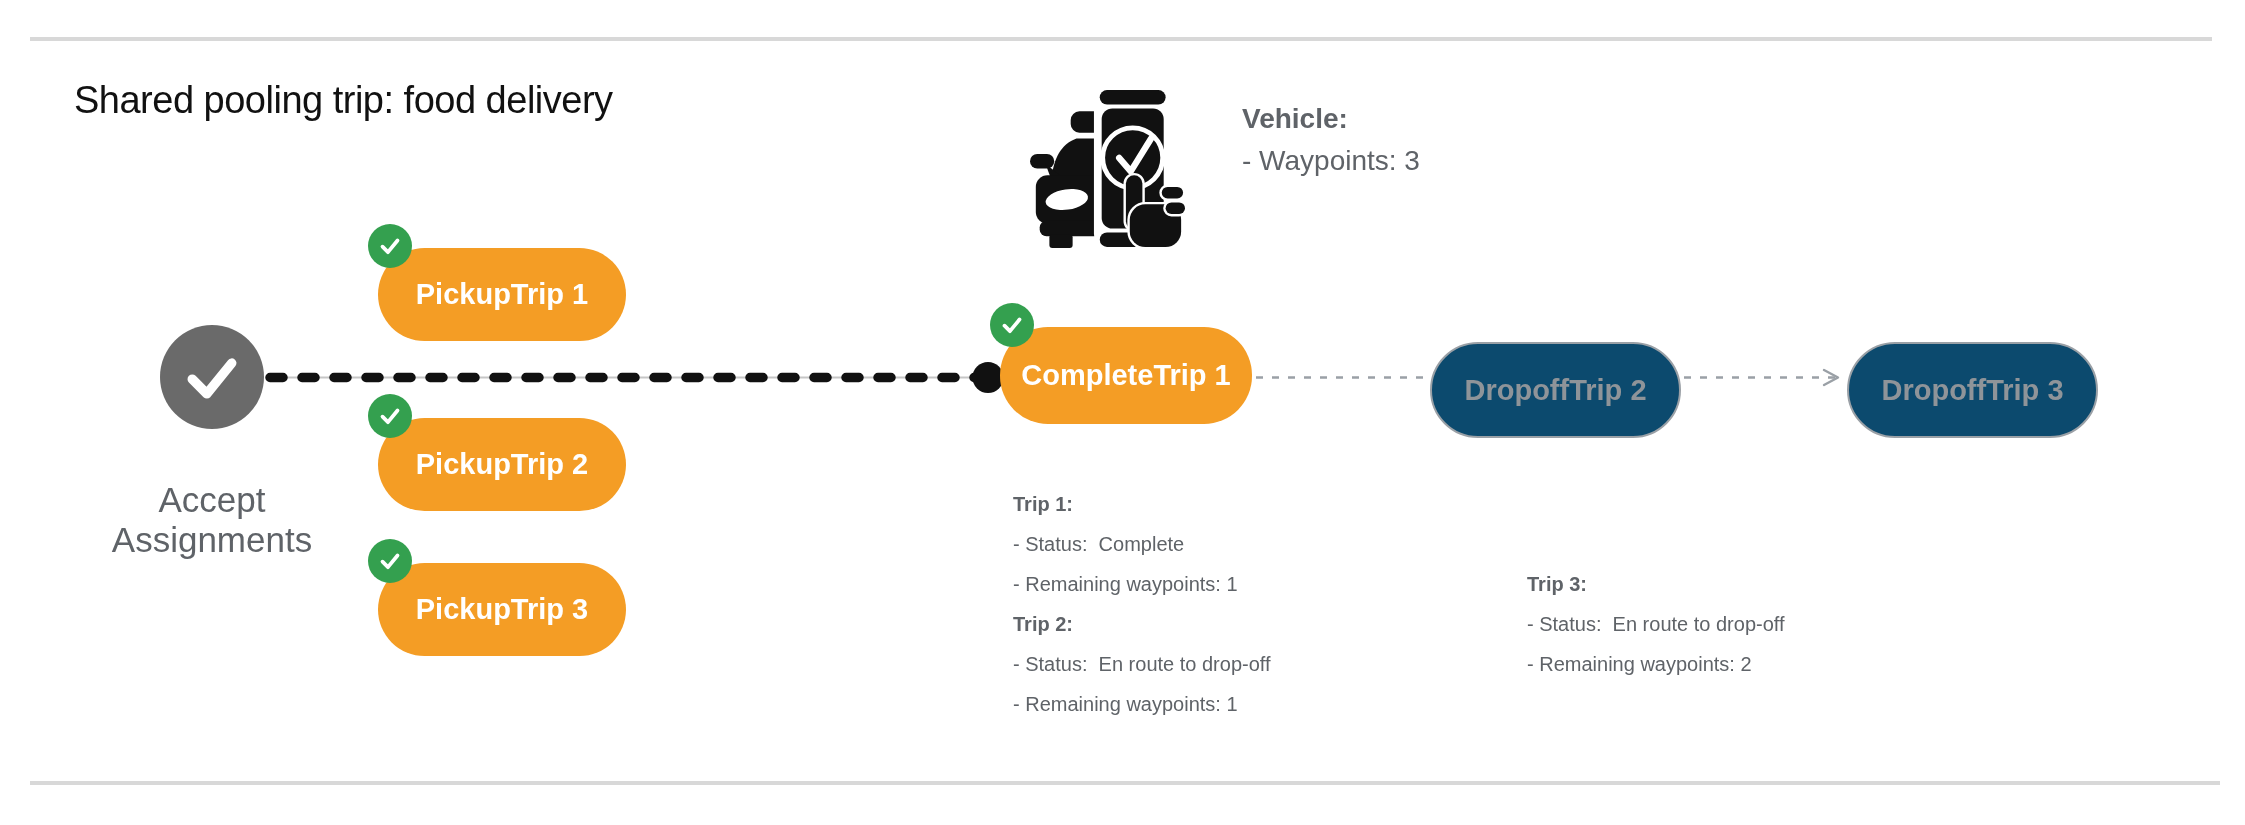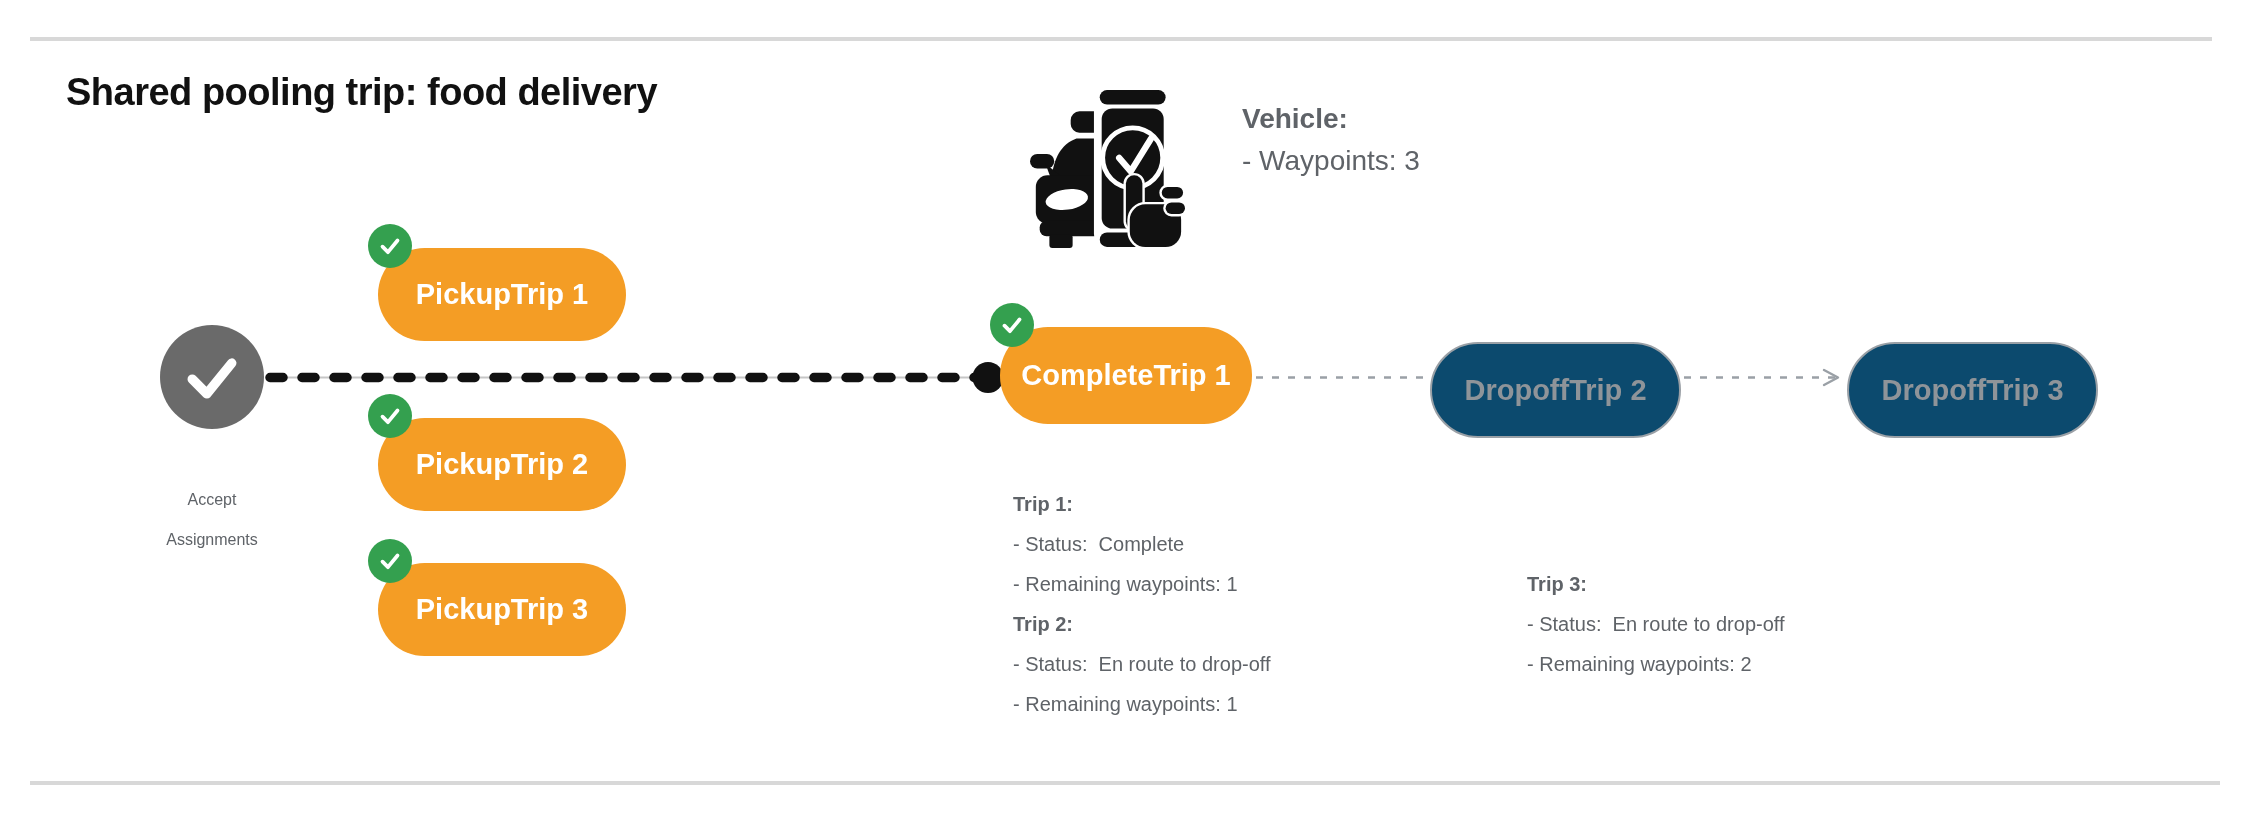--- a/index.html
+++ b/index.html
@@ -4,36 +4,36 @@
 <style>
   html,body{margin:0;padding:0;background:#fff;}
   .canvas{
     position:relative;width:2245px;height:825px;background:#fff;overflow:hidden;
     font-family:"Liberation Sans",sans-serif;
   }
   .rule{position:absolute;height:4px;background:var(--rule-gray);}
   .rule-top{left:30px;top:37px;width:2182px;}
   .rule-bottom{left:30px;top:781px;width:2190px;}
   .title{
-    position:absolute;left:66px;top:70px;margin:0;
-    font-size:38px;font-weight:bold;letter-spacing:-0.5px;color:var(--black);
+    position:absolute;left:66px;top:70px;margin:8px;
+    font-size:38px;font-weight:normal;letter-spacing:-0.5px;color:var(--black);
     line-height:44px;white-space:nowrap;
   }
   .vehicle-icon{position:absolute;left:1030px;top:83px;width:155px;height:172px;}
   .vehicle-text{position:absolute;left:1242px;top:98px;color:var(--text-gray);font-size:28px;line-height:42px;}
   .v-label{font-weight:bold;}
   .v-detail{white-space:pre-wrap;}
   .connectors{position:absolute;left:0;top:0;pointer-events:none;}
   .node-circle{
     position:absolute;left:160px;top:325px;width:104px;height:104px;border-radius:50%;
     background:var(--node-gray);display:flex;align-items:center;justify-content:center;
   }
   .node-label{
     position:absolute;left:42px;top:480px;width:340px;text-align:center;
-    color:var(--text-gray);font-size:16px;line-height:40px;
+    color:var(--text-gray);font-size:35px;line-height:40px;
   }
   .pill{
     position:absolute;border-radius:48px;display:flex;flex-direction:row;
     align-items:center;justify-content:center;text-align:center;
     font-size:29px;font-weight:bold;line-height:39px;box-sizing:border-box;
   }
   .pill.orange{background:var(--orange);color:#fff;}
   .pill.ghost{background:#0c4a6e;border:2.5px solid var(--border-gray);color:var(--inactive-gray);margin-top:13px;}
   .pill-p1{left:378px;top:248px;width:248px;height:93px;}
   .pill-p2{left:378px;top:418px;width:248px;height:93px;}

